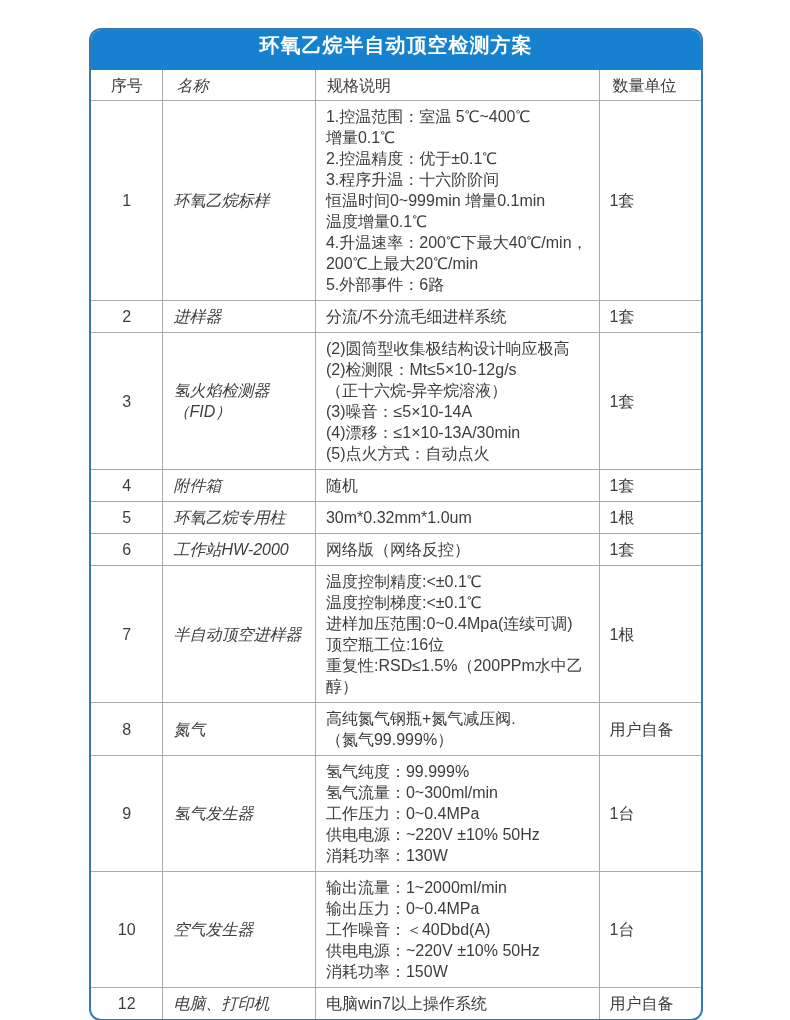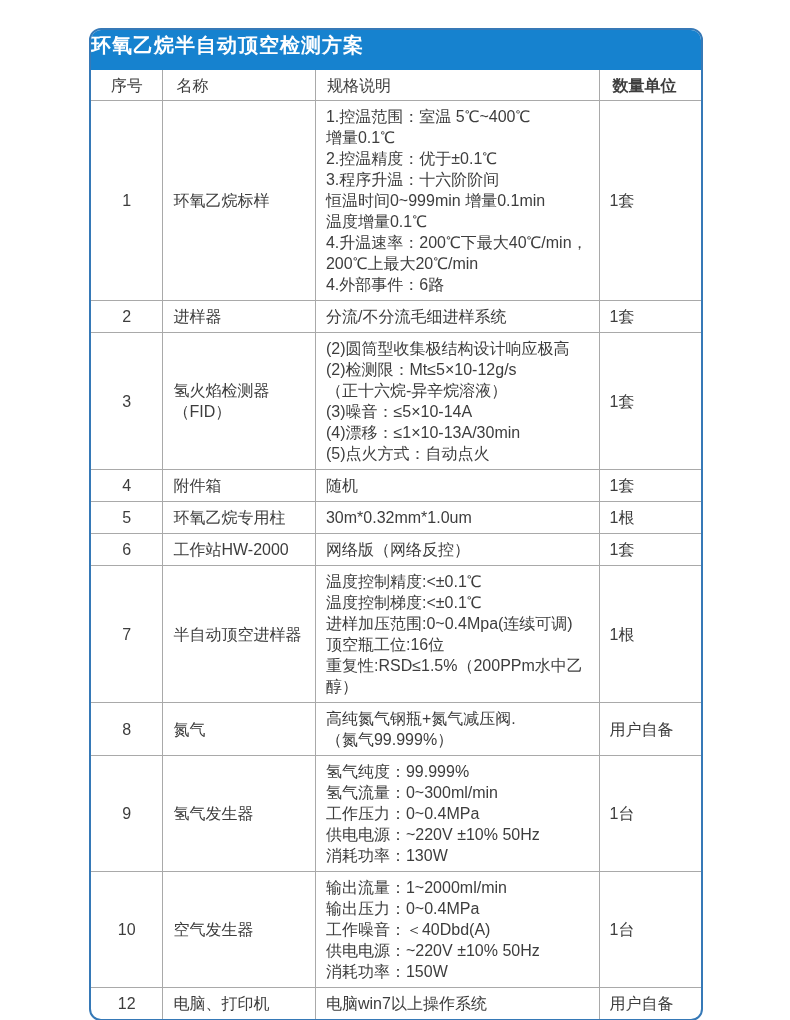--- a/index.html
+++ b/index.html
@@ -24,20 +24,21 @@
     border-radius:12px;
     overflow:hidden;
   }
   .titlebar{
     background:var(--accent);
     color:#ffffff;
     font-weight:bold;
     font-size:20px;
     line-height:30px;
     height:40px;
+    text-align:center;
     letter-spacing:1px;
   }
   table.spec{
     width:100%;
     border-collapse:collapse;
     table-layout:fixed;
     border:hidden; 
     font-size:16px;
     color:var(--text);
   }
@@ -47,23 +48,23 @@
     font-weight:normal;
     padding:4px 10px;
     line-height:21px;
     word-wrap:break-word;
   }
   .spec th{
     text-align:left;
     height:22px;
   }
   .c-no, th.c-no{ text-align:center; padding-left:4px;padding-right:4px; }
-  .c-name, th.c-name{ padding-left:13px; }
+  .c-name, th.c-name{ padding-left:13px;font-style:italic; }
   .c-spec, th.c-spec{ padding-left:11px; padding-right:6px; }
-  .c-qty, th.c-qty{ padding-left:13px;font-weight:bold; }
+  .c-qty, th.c-qty{ padding-left:13px; }
   td.c-spec{ padding-top:5px; padding-bottom:5px; }
   .spec-line{ line-height:21px; }
 </style>
 </head>
 <body>
 
 <div class="panel">
   <div class="titlebar">环氧乙烷半自动顶空检测方案</div>
   <table class="spec">
     <colgroup>
@@ -86,21 +87,21 @@
           <td class="c-name">环氧乙烷标样</td>
           <td class="c-spec">
             <div class="spec-line">1.控温范围：室温 5℃~400℃</div>
             <div class="spec-line">增量0.1℃</div>
             <div class="spec-line">2.控温精度：优于±0.1℃</div>
             <div class="spec-line">3.程序升温：十六阶阶间</div>
             <div class="spec-line">恒温时间0~999min 增量0.1min</div>
             <div class="spec-line">温度增量0.1℃</div>
             <div class="spec-line">4.升温速率：200℃下最大40℃/min，</div>
             <div class="spec-line">200℃上最大20℃/min</div>
-            <div class="spec-line">4.外部事件：6路</div>
+            <div class="spec-line">5.外部事件：6路</div>
           </td>
           <td class="c-qty">1套</td>
         </tr>
         <tr>
           <td class="c-no">2</td>
           <td class="c-name">进样器</td>
           <td class="c-spec">
             <div class="spec-line">分流/不分流毛细进样系统</div>
           </td>
           <td class="c-qty">1套</td>

